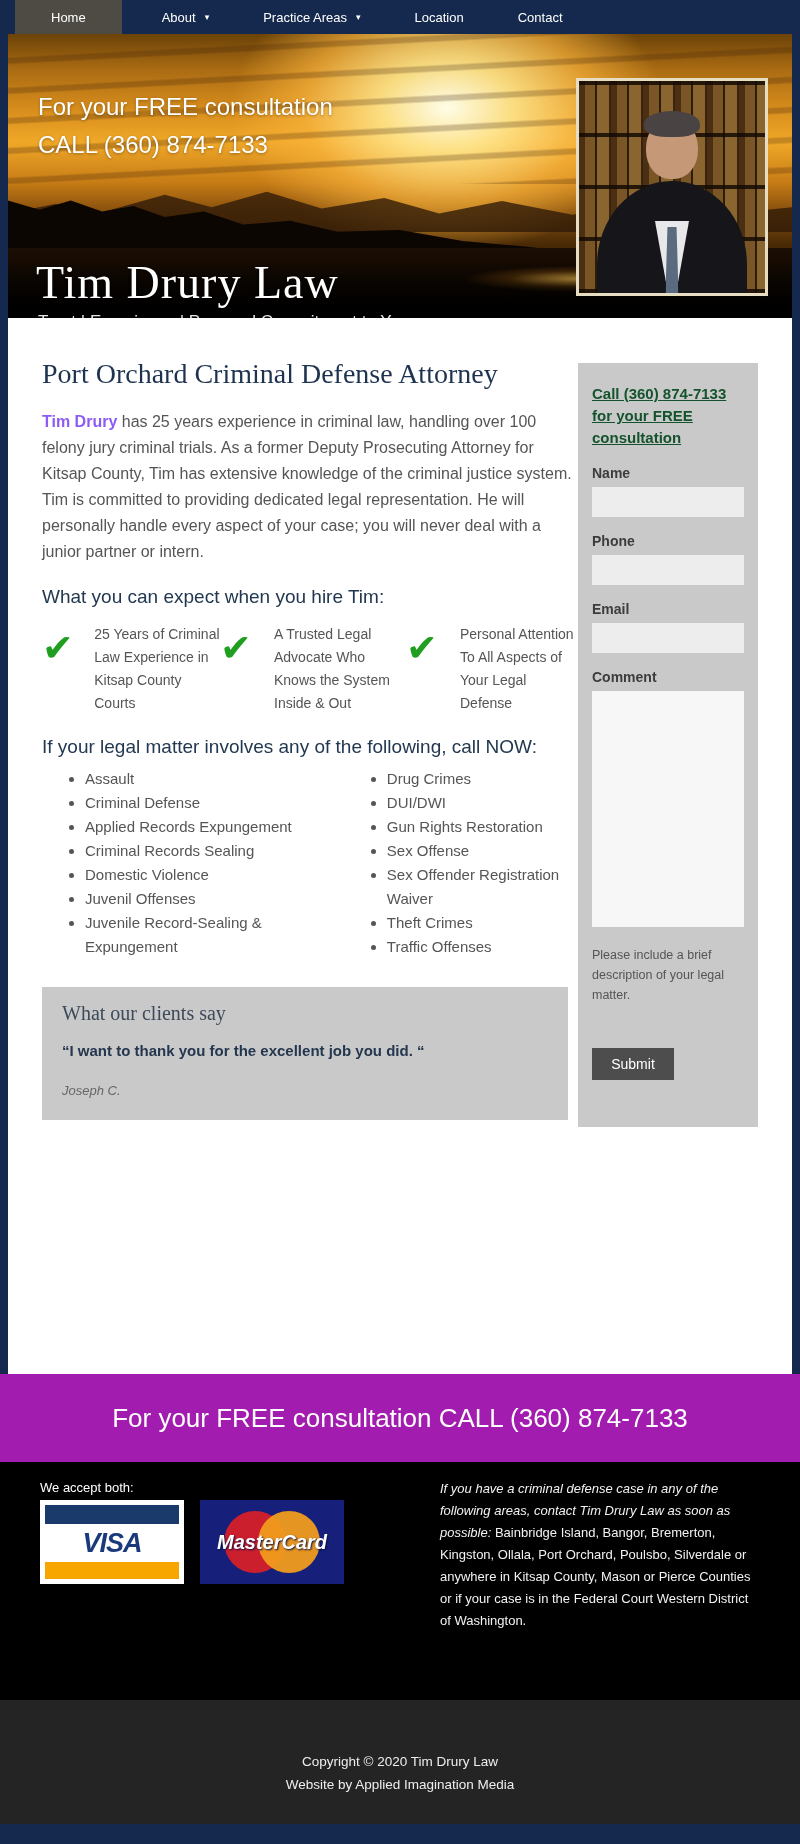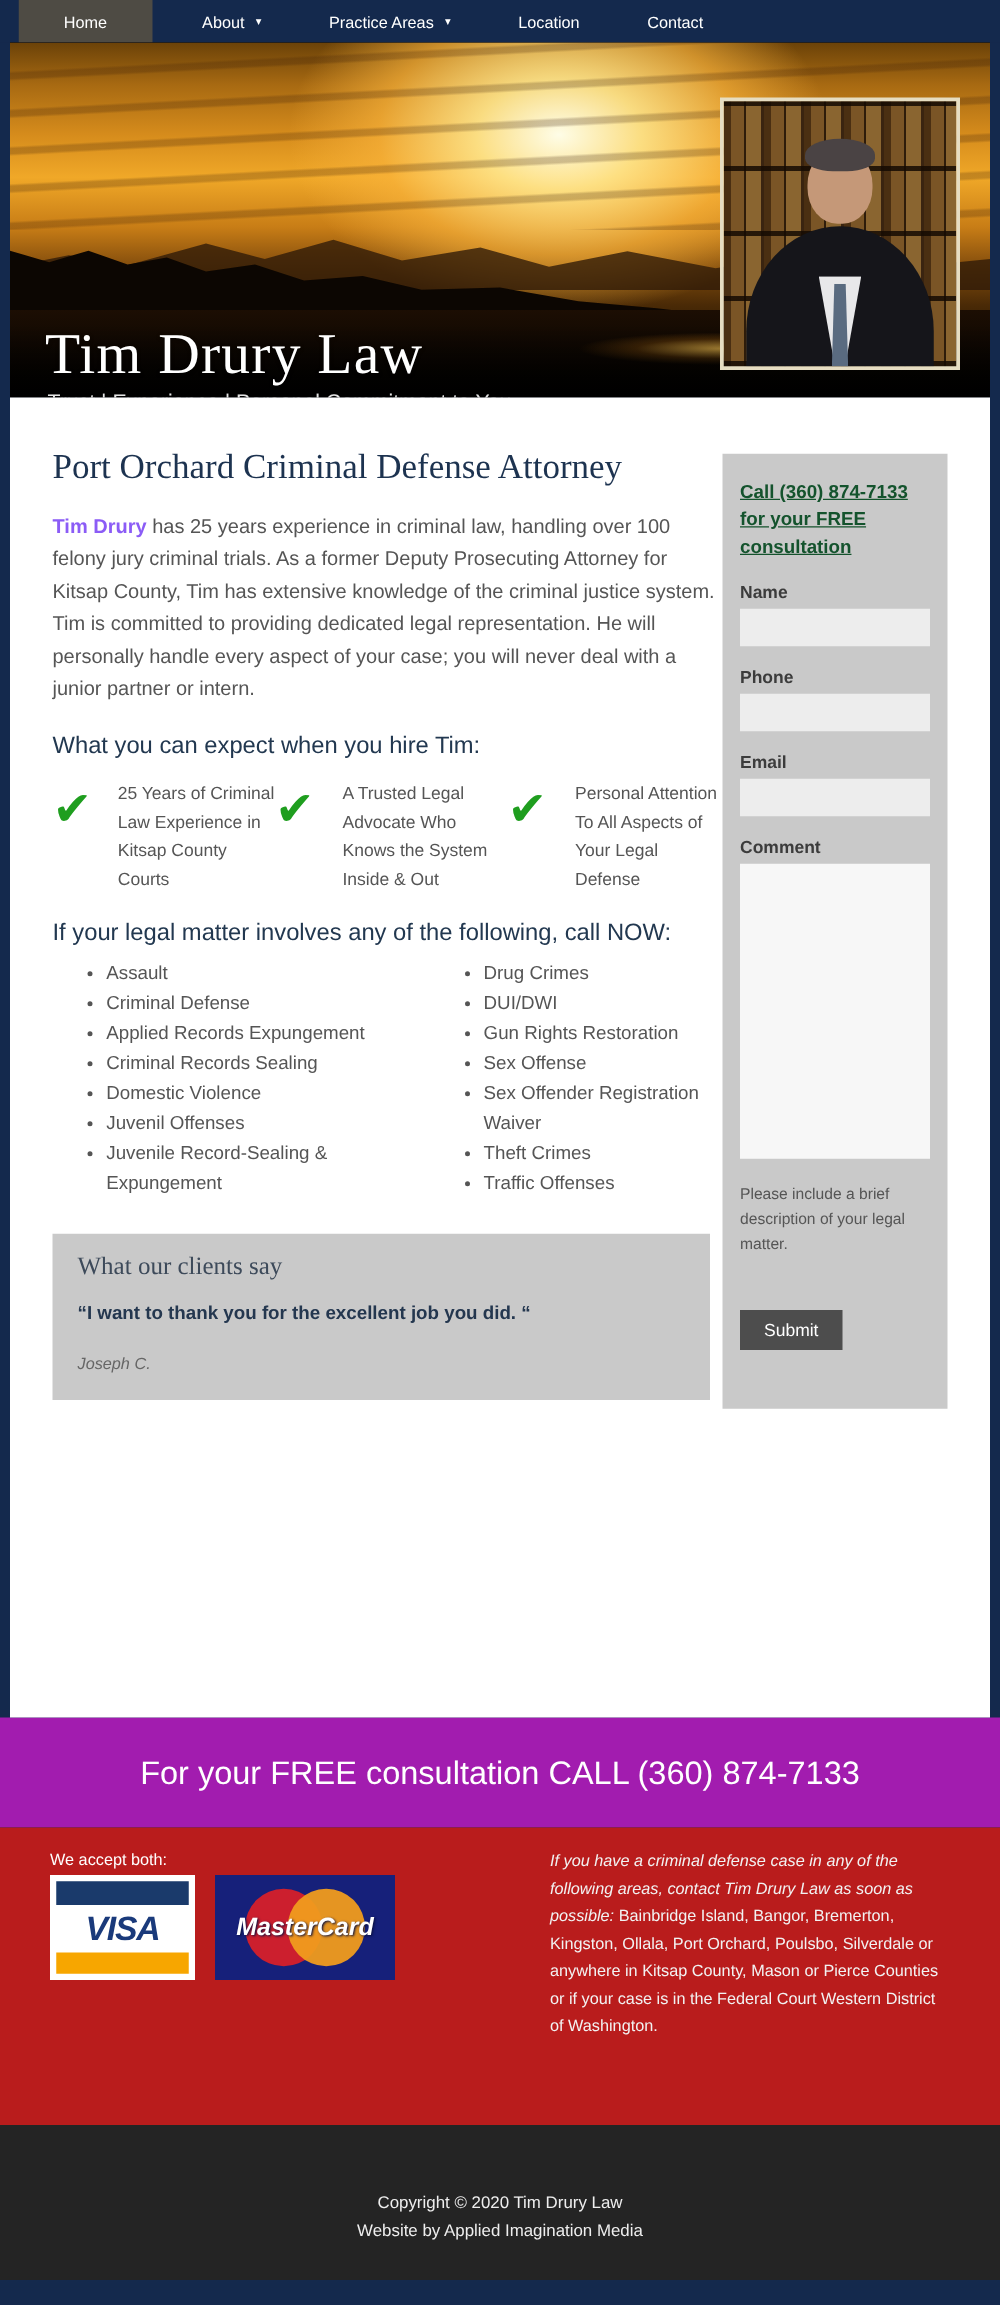--- a/index.html
+++ b/index.html
@@ -58,24 +58,24 @@
   
   .sidebar{position:absolute;top:45px;right:34px;width:180px;height:764px;box-sizing:border-box;background:#c9c9c9;padding:14px;}
   .sidebar h3{margin:6px 0 0;color:#14532d;font-size:15px;line-height:22px;font-weight:bold;text-decoration:underline;}
   .sidebar label{display:block;margin-top:16px;color:#3c3c3c;font-size:14px;font-weight:bold;}
   .sidebar input{display:block;margin-top:6px;width:100%;height:30px;box-sizing:border-box;border:none;background:#ededed;font-size:13px;padding:0 6px;}
   .sidebar textarea{display:block;margin-top:6px;width:100%;height:236px;box-sizing:border-box;border:none;background:#f7f7f7;resize:none;font-size:13px;padding:6px;}
   .form-note{margin-top:18px;color:#555;font-size:12.5px;line-height:20px;}
   .submit-btn{margin-top:30px;width:82px;height:32px;background:#4d4d4d;color:#fff;border:none;font-size:14px;cursor:pointer;}
   
   .phone-banner{height:88px;background:#a21caf;color:#fff;font-size:26px;text-align:center;line-height:88px;}
-  .footer-widgets{position:relative;height:238px;background:#b91c1c;}
+  .footer-widgets{position:relative;height:238px;background:#000000;}
   .accept{position:absolute;left:40px;top:18px;color:#fff;font-size:13px;}
   .cards{position:absolute;left:40px;top:38px;display:flex;}
-  .visa{width:116px;height:84px;background:#fff;box-sizing:border-box;padding:5px;display:flex;flex-direction:column;}
+  .visa{width:144px;height:84px;background:#fff;box-sizing:border-box;padding:5px;display:flex;flex-direction:column;}
   .visa-top{height:19px;background:#1a3a6b;}
   .visa-mid{flex:1;display:flex;align-items:center;justify-content:center;color:#1a3a7b;font-weight:bold;font-style:italic;font-size:27px;letter-spacing:-1px;}
   .visa-bot{height:17px;background:#f7a600;}
   .mc{width:144px;height:84px;background:#16207a;position:relative;margin-left:16px;overflow:hidden;}
   .mc-red{position:absolute;left:24px;top:11px;width:62px;height:62px;border-radius:50%;background:#cc1f2e;}
   .mc-orange{position:absolute;right:24px;top:11px;width:62px;height:62px;border-radius:50%;background:#f09c1e;opacity:.95;}
   .mc-text{position:absolute;left:0;right:0;top:31px;text-align:center;color:#fff;font-weight:bold;font-style:italic;font-size:20px;text-shadow:1px 1px 2px #0a1040;}
   .areas{position:absolute;left:440px;top:16px;width:318px;color:#f2f2f2;font-size:13px;line-height:22px;}
   .areas em{font-style:italic;}
   .copyright{height:124px;background:#242424;color:#eee;text-align:center;font-size:13.5px;line-height:23px;padding-top:50px;box-sizing:border-box;}
@@ -99,20 +99,24 @@
 </nav>
 
 <header class="hero">
   <div class="sky"></div>
   <div class="clouds"></div>
   <div class="mountains"></div>
   <div class="trees"></div>
   <div class="water"></div>
   <div class="reflection"></div>
   <div class="hero-fade"></div>
+  <div class="consult">
+    <div>For your FREE consultation</div>
+    <div>CALL (360) 874-7133</div>
+  </div>
   <div class="site-title">Tim Drury Law</div>
   <div class="tagline">Trust | Experience | Personal Commitment to You</div>
   <div class="attorney">
     <div class="suit"></div>
     <div class="shirt"></div>
     <div class="tie"></div>
     <div class="head"></div>
     <div class="hair"></div>
   </div>
 </header>

